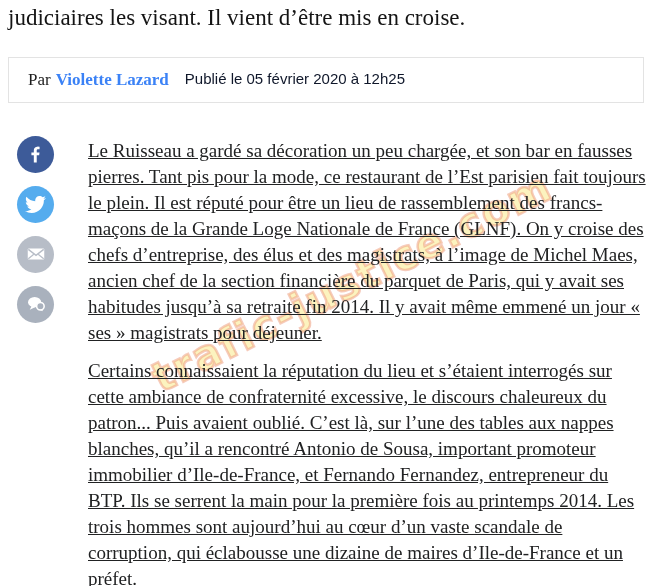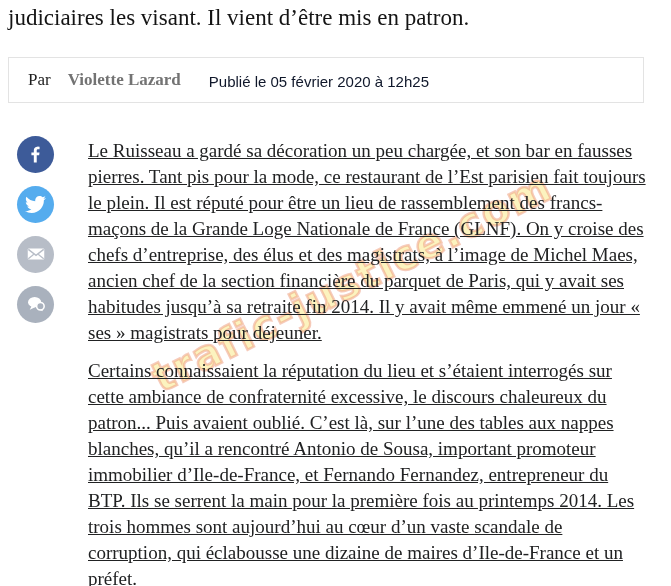--- a/index.html
+++ b/index.html
@@ -23,33 +23,32 @@
     position: relative;
     z-index: 2;
   }
   .byline-box {
     margin: 24px 0 0 8px;
     width: 636px;
     border: 1px solid #e3e3e3;
     background: #ffffff;
     padding: 12px 19px;
     display: flex;
-    align-items: flex-end;
+    align-items: flex-start;
     position: relative;
     z-index: 2;
-    gap: 12px;
   }
   .byline-prefix {
     font-size: 17px;
     color: #1c1c1c;
   }
   .byline-author {
     font-size: 17px;
     font-weight: 700;
-    color: #737373;
+    color: #3b82f6;
     margin-left: 5px;
   }
   .byline-date {
     font-family: "Liberation Sans", "DejaVu Sans", sans-serif;
     font-size: 15px;
     color: #0f172a;
     margin-left: 16px;
   }
   .content {
     display: flex;
@@ -103,21 +102,21 @@
     z-index: 1;
     pointer-events: none;
     white-space: nowrap;
   }
 </style>
 </head>
 <body>
 
 <div class="page">
 
-  <h1 class="headline">judiciaires les visant. Il vient d’être mis en patron.</h1>
+  <h1 class="headline">judiciaires les visant. Il vient d’être mis en croise.</h1>
 
   <div class="byline-box">
     <span class="byline-prefix">Par</span>
     <span class="byline-author">Violette Lazard</span>
     <span class="byline-date">Publié le 05 février 2020 à 12h25</span>
   </div>
 
   <div class="content">
 
     <div class="share-col">

